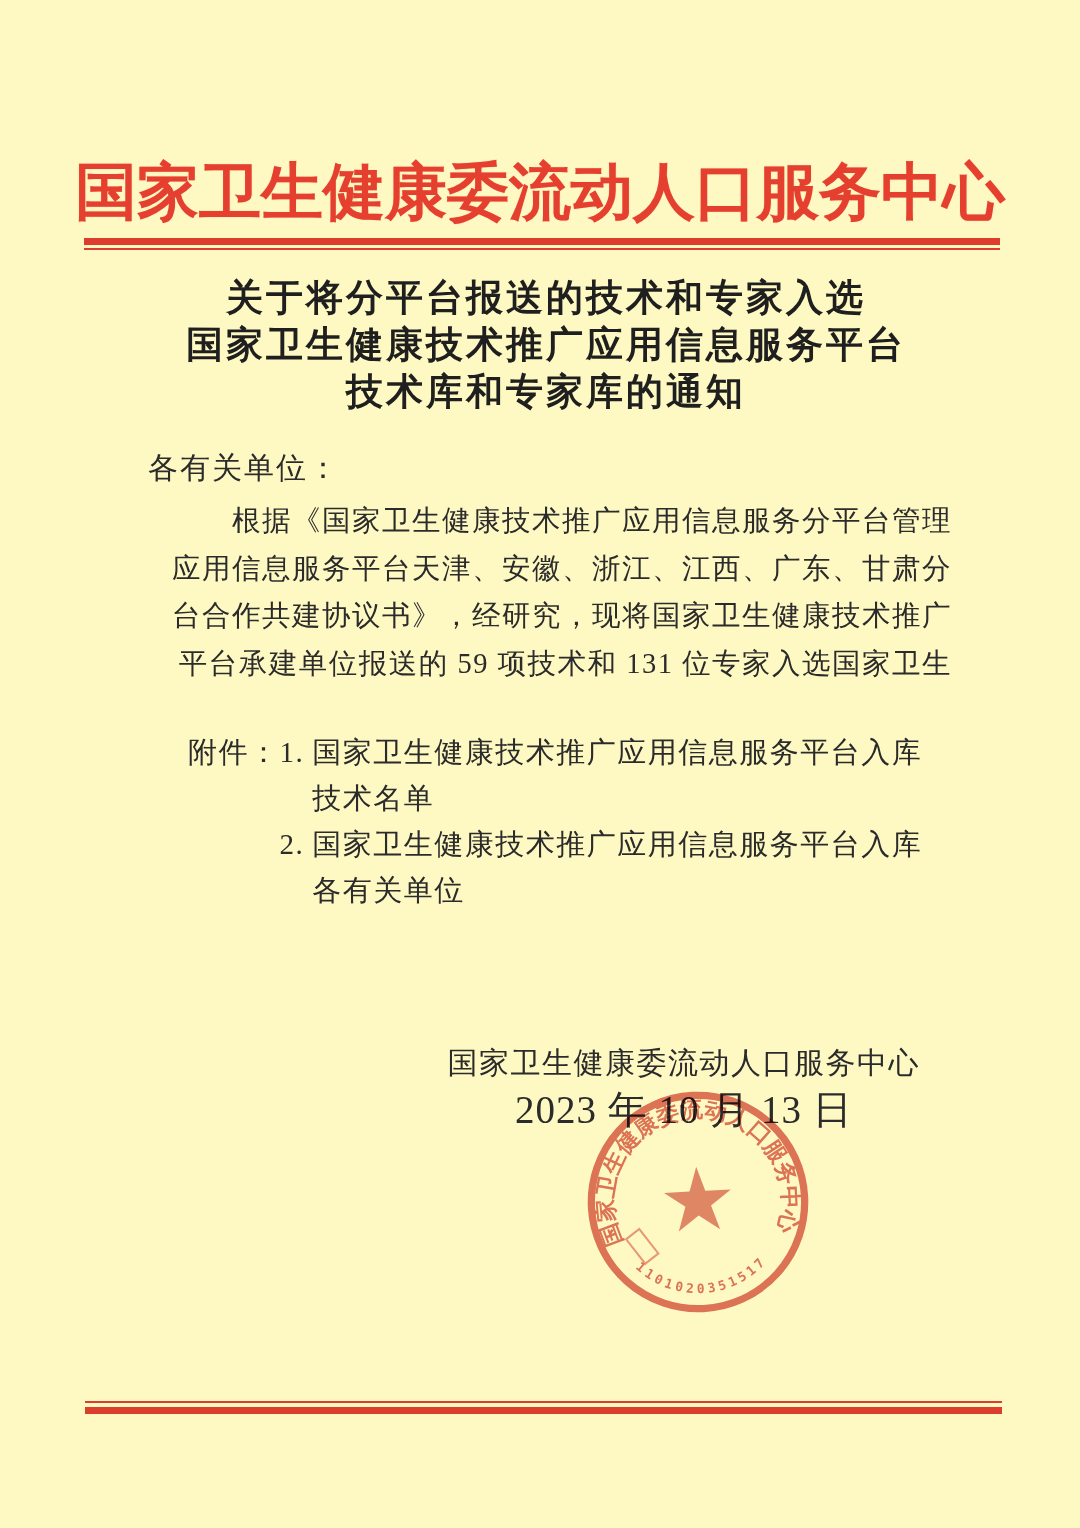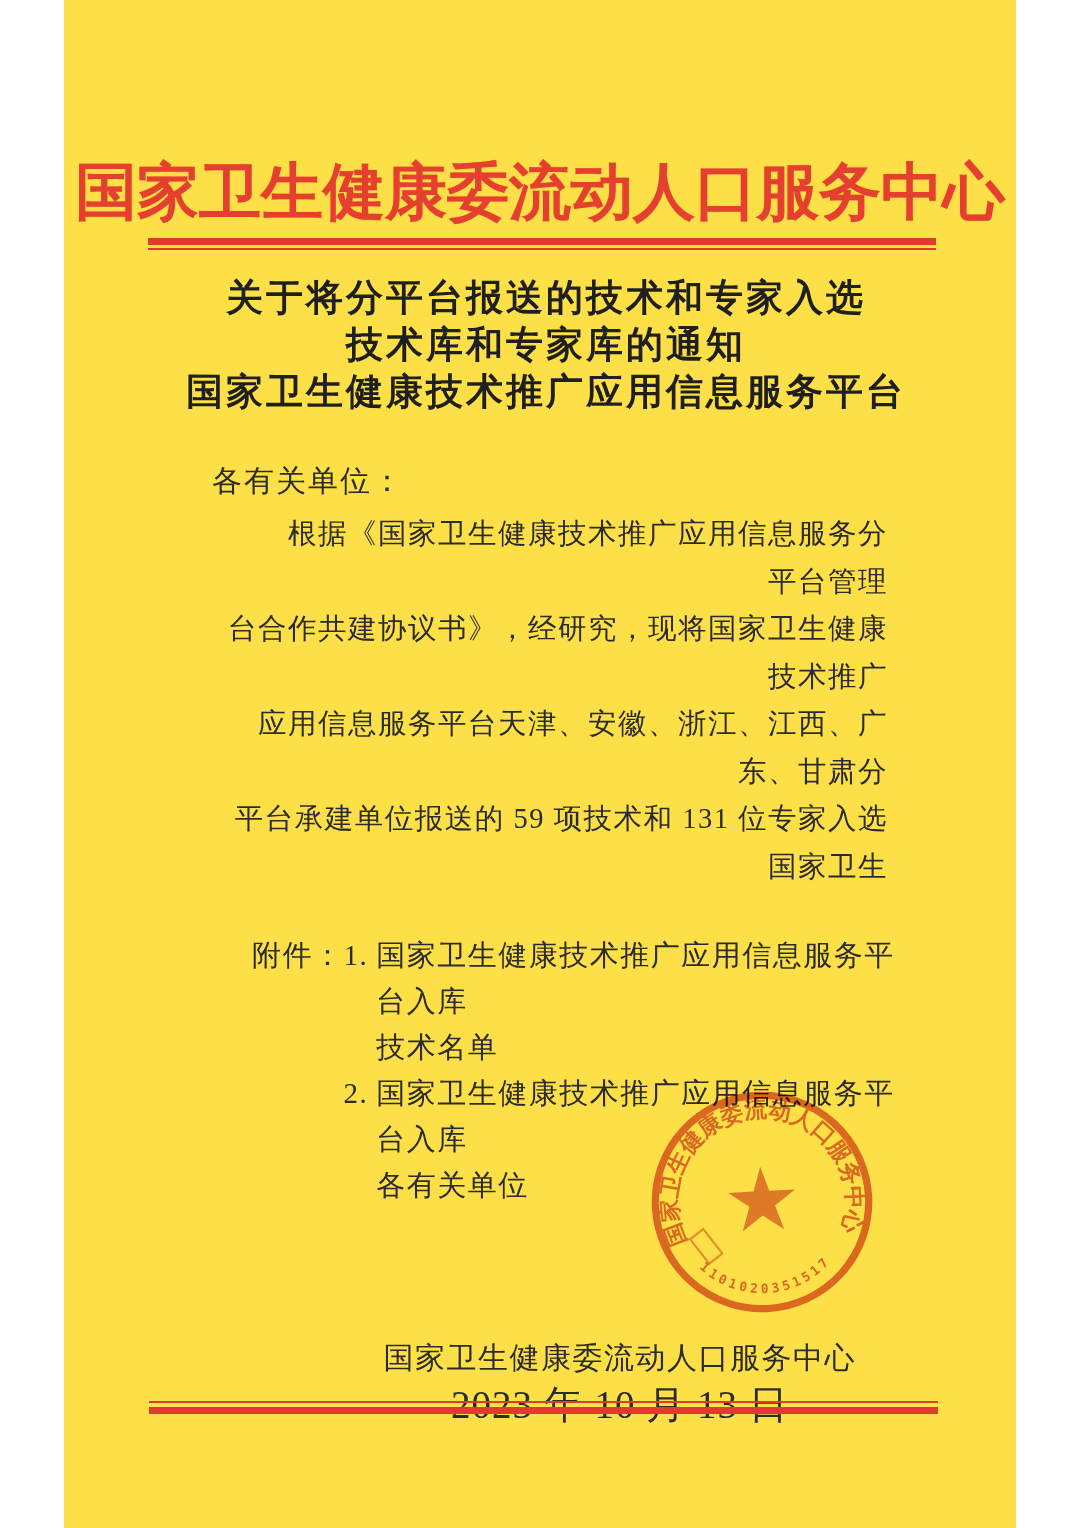--- a/index.html
+++ b/index.html
@@ -3,24 +3,24 @@
 <meta charset="utf-8">
 <style>
   * { margin: 0; padding: 0; box-sizing: border-box; }
   html, body { background: #ffffff; }
   body {
     font-family: "Liberation Serif", "DejaVu Serif", serif;
     color: #2b2b2b;
   }
   .page {
     position: relative;
-    width: 952px;
+    width: 1080px;
     height: 1528px;
     margin: 0 auto;
-    background: #fde047;
+    background: #fef9c3;
     overflow: hidden;
   }
   
   .letterhead {
     padding-top: 156px;
     text-align: center;
     font-size: 62px;
     font-weight: 700;
     line-height: 72px;
     letter-spacing: 0px;
@@ -37,21 +37,21 @@
     text-align: center;
     font-size: 37px;
     font-weight: 700;
     line-height: 47px;
     letter-spacing: 3px;
     color: #1f1f1f;
     padding-left: 12px;
   }
   
   .salutation {
-    margin: 45px 140px 0 148px;
+    margin: 32px 140px 0 148px;
     font-size: 30px;
     line-height: 42px;
     letter-spacing: 2px;
   }
   .paragraph {
     margin: 8px 128px 0 148px;
     font-size: 28.5px;
     line-height: 47.5px;
     letter-spacing: 1.5px;
     text-align: right;
@@ -108,30 +108,30 @@
 
   <div class="letterhead">国家卫生健康委流动人口服务中心</div>
 
   <div class="rule-top">
     <div class="thick"></div>
     <div class="thin"></div>
   </div>
 
   <div class="doc-title">
     <div>关于将分平台报送的技术和专家入选</div>
+    <div>国家卫生健康技术推广应用信息服务平台</div>
     <div>技术库和专家库的通知</div>
-    <div>国家卫生健康技术推广应用信息服务平台</div>
   </div>
 
   <div class="salutation">各有关单位：</div>
 
   <div class="paragraph">
     <div class="indent">根据《国家卫生健康技术推广应用信息服务分平台管理</div>
+    <div>应用信息服务平台天津、安徽、浙江、江西、广东、甘肃分</div>
     <div>台合作共建协议书》，经研究，现将国家卫生健康技术推广</div>
-    <div>应用信息服务平台天津、安徽、浙江、江西、广东、甘肃分</div>
     <div>平台承建单位报送的 59 项技术和 131 位专家入选国家卫生</div>
   </div>
 
   <div class="attachments">
     <span class="att-label">附件：</span>
     <div class="att-items">
       <div class="att-item">
         <span class="att-num">1.</span>
         <div class="att-text">
           <div>国家卫生健康技术推广应用信息服务平台入库</div>

